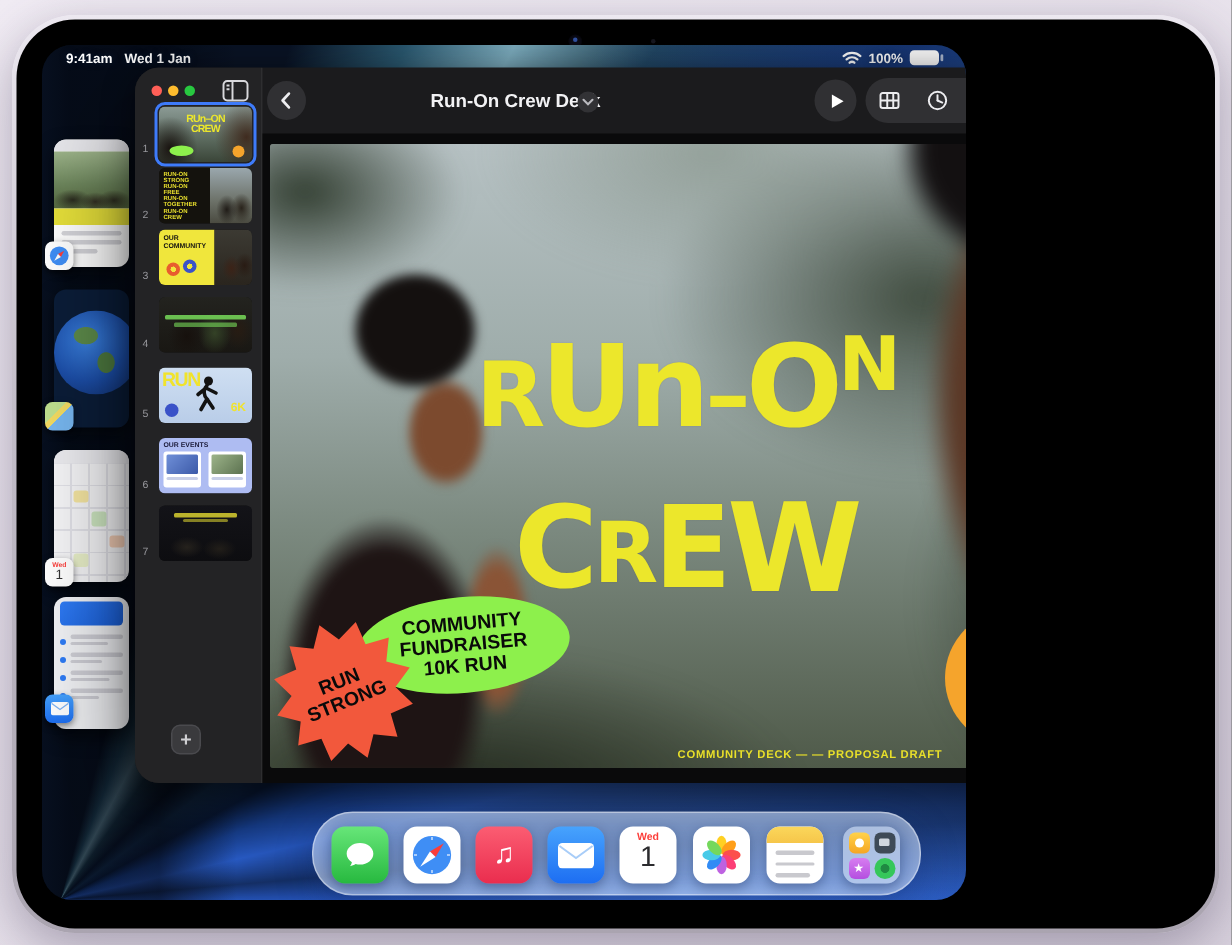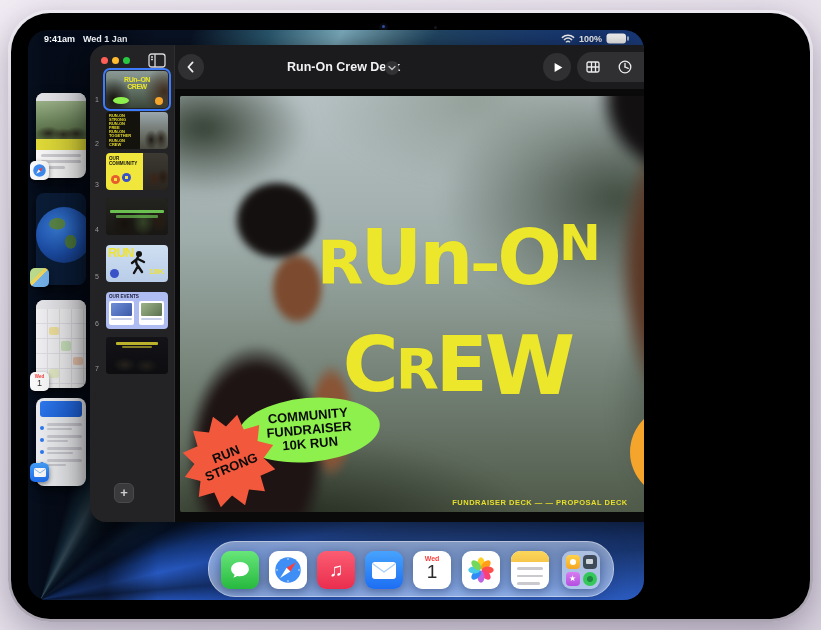--- a/index.html
+++ b/index.html
@@ -423,21 +423,21 @@
 
           <div class="thumb" style="top:200px">
             <div class="t5-bg"></div>
             <span class="t5-run">RUN</span>
             <span class="t5-runner">
               <svg width="20" height="26" viewBox="0 0 20 26">
                   <circle cx="11" cy="4" r="3" fill="#121212"></circle>
                   <path d="M10 7 C7 10 8 14 10 16 L6 23 M10 16 L14 22 M9 9 L4 13 M10 9 L16 12" stroke="#121212" stroke-width="2.4" fill="none" stroke-linecap="round"></path>
                 </svg>
             </span>
-            <span class="t5-10k">10K</span>
+            <span class="t5-10k">6K</span>
             <span class="t5-logo"></span>
           </div>
           <span class="snum" style="top:228px">5</span>
 
           <div class="thumb" style="top:247px">
             <div class="t6-bg"></div>
             <span class="t6-title">OUR EVENTS</span>
             <div class="t6-card t6-c1">
                 <i></i>
                 <b></b>
@@ -559,21 +559,21 @@
             </div>
 
             <div class="smiley">
               <svg width="92" height="92" viewBox="0 0 100 100">
                 <text x="30" y="40" font-size="32" font-weight="bold" fill="#111" font-family="DejaVu Sans,sans-serif" transform="rotate(-14 34 32)">R</text>
                 <text x="60" y="52" font-size="32" font-weight="bold" fill="#111" font-family="DejaVu Sans,sans-serif" transform="rotate(12 66 42)">C</text>
                 <path d="M20 50 Q18 62 30 70 Q46 81 64 72 Q77 65 79 52" fill="none" stroke="#111" stroke-width="8" stroke-linecap="round"></path>
               </svg>
             </div>
 
-            <div class="caption">FUNDRAISER DECK — — PROPOSAL DECK</div>
+            <div class="caption">COMMUNITY DECK — — PROPOSAL DRAFT</div>
           </div>
         </div>
       </div>
 
       <div class="dock">
         <div class="dicon d-msg">
           <svg width="22" height="22" viewBox="0 0 24 24">
             <path fill="#fff" d="M12 3.2 C6.6 3.2 2.3 6.7 2.3 11 c0 2.5 1.5 4.8 3.8 6.2 -0.2 1 -0.7 2.2 -1.5 2.9 1.6 -0.2 3.1 -0.9 4.2 -1.6 1 0.3 2.1 0.4 3.2 0.4 5.4 0 9.7 -3.5 9.7 -7.9 S17.4 3.2 12 3.2z"></path>
           </svg>
         </div>

